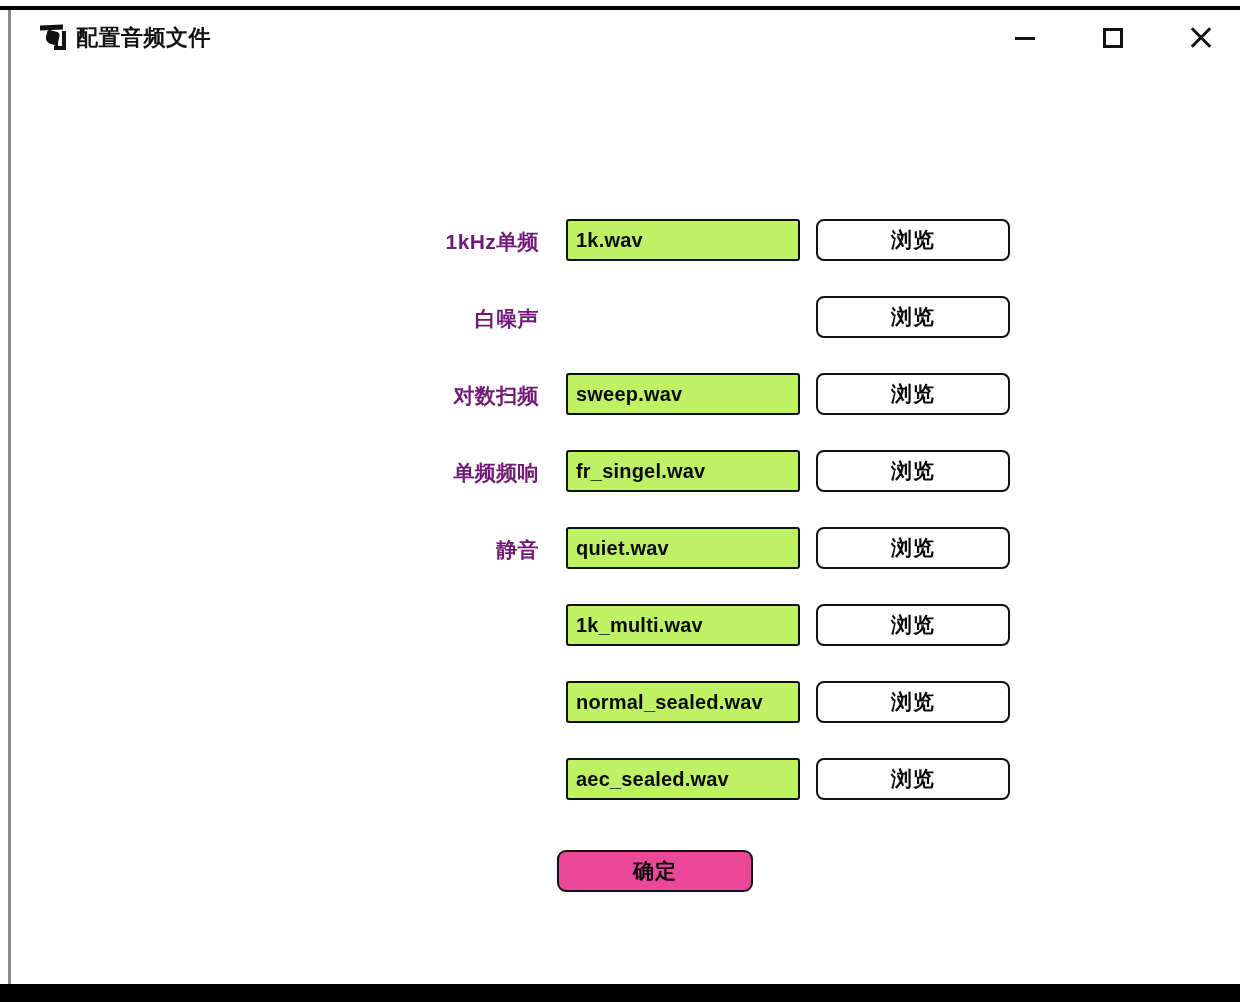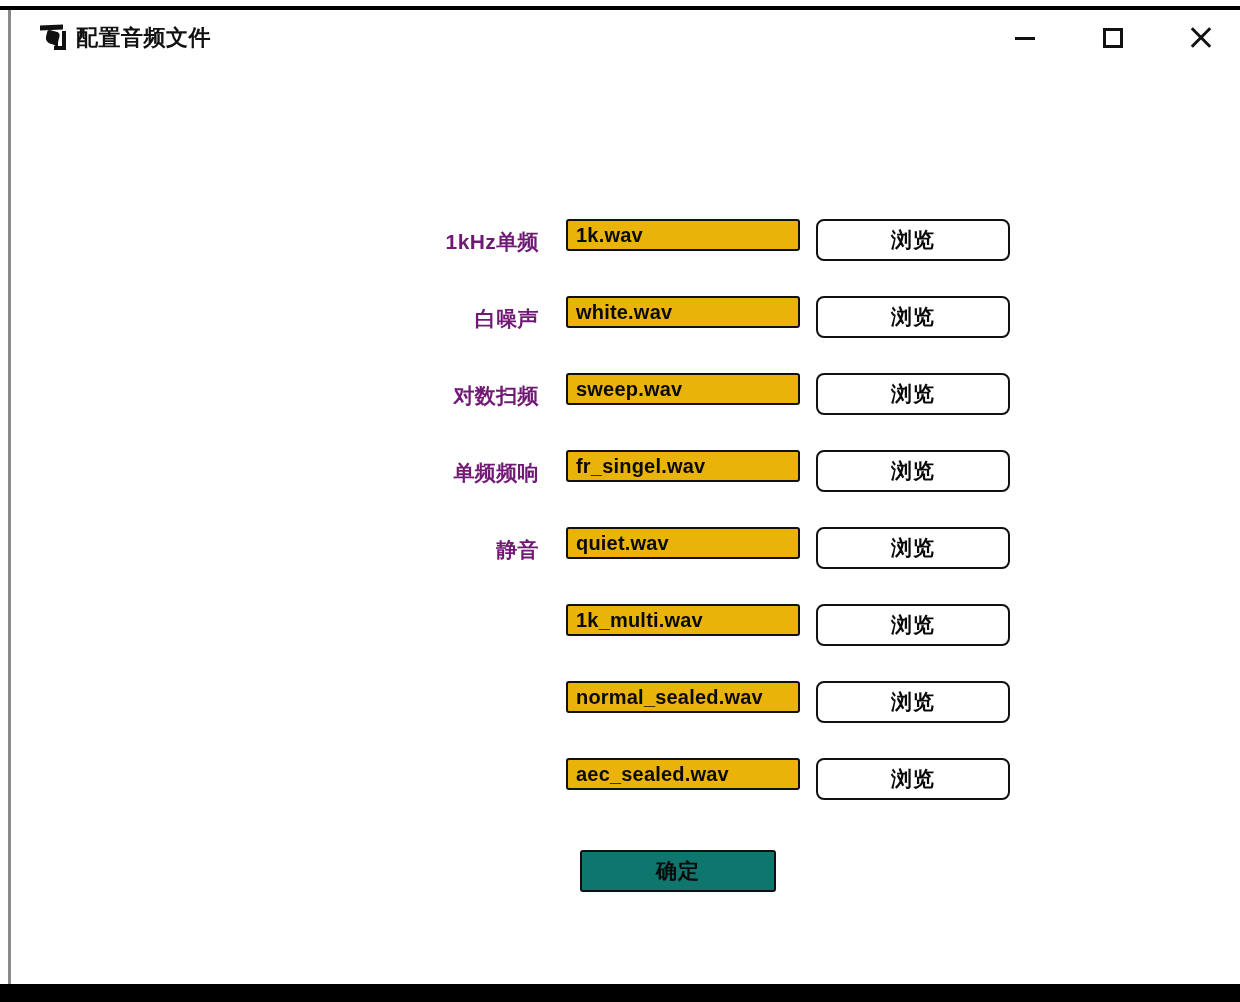--- a/index.html
+++ b/index.html
@@ -190,25 +190,25 @@
     color: #701a75;
     white-space: nowrap;
     letter-spacing: 0.4px;
     text-align: right;
   }
   .row-input {
     position: absolute;
     left: 539px;
     top: 4px;
     width: 234px;
-    height: 32px;
+    height: 42px;
     box-sizing: border-box;
     border: 2.5px solid #111111;
     border-radius: 3px;
-    background: #eab308;
+    background: #bef264;
     font-family: "Liberation Sans", "DejaVu Sans", sans-serif;
     font-size: 20px;
     font-weight: 700;
     color: #0a0a0a;
     padding: 11px 8px;
     outline: none;
     letter-spacing: 0.2px;
   }
   .row-browse {
     position: absolute;
@@ -232,27 +232,27 @@
   }
 
   .confirm-wrap {
     position: absolute;
     left: 0;
     top: 840px;
     width: 1218px;
   }
   .confirm-btn {
     position: absolute;
-    left: 553px;
+    left: 530px;
     width: 196px;
     height: 42px;
     box-sizing: border-box;
     border: 2.5px solid #111111;
-    border-radius: 3px;
-    background: #0f766e;
+    border-radius: 9px;
+    background: #ec4899;
     font-family: "Liberation Sans", "DejaVu Sans", sans-serif;
     font-size: 21px;
     font-weight: 700;
     color: #0a0a0a;
     letter-spacing: 1px;
     cursor: default;
     display: flex;
     align-items: center;
     justify-content: center;
   }
@@ -297,21 +297,20 @@
     <div class="form">
 
       <div class="row">
         <span class="row-label">1kHz单频</span>
         <input class="row-input" type="text" value="1k.wav" style="">
         <div class="row-browse">浏览</div>
       </div>
 
       <div class="row">
         <span class="row-label">白噪声</span>
-        <input class="row-input" type="text" value="white.wav" style="">
         <div class="row-browse">浏览</div>
       </div>
 
       <div class="row">
         <span class="row-label">对数扫频</span>
         <input class="row-input" type="text" value="sweep.wav" style="">
         <div class="row-browse">浏览</div>
       </div>
 
       <div class="row">

